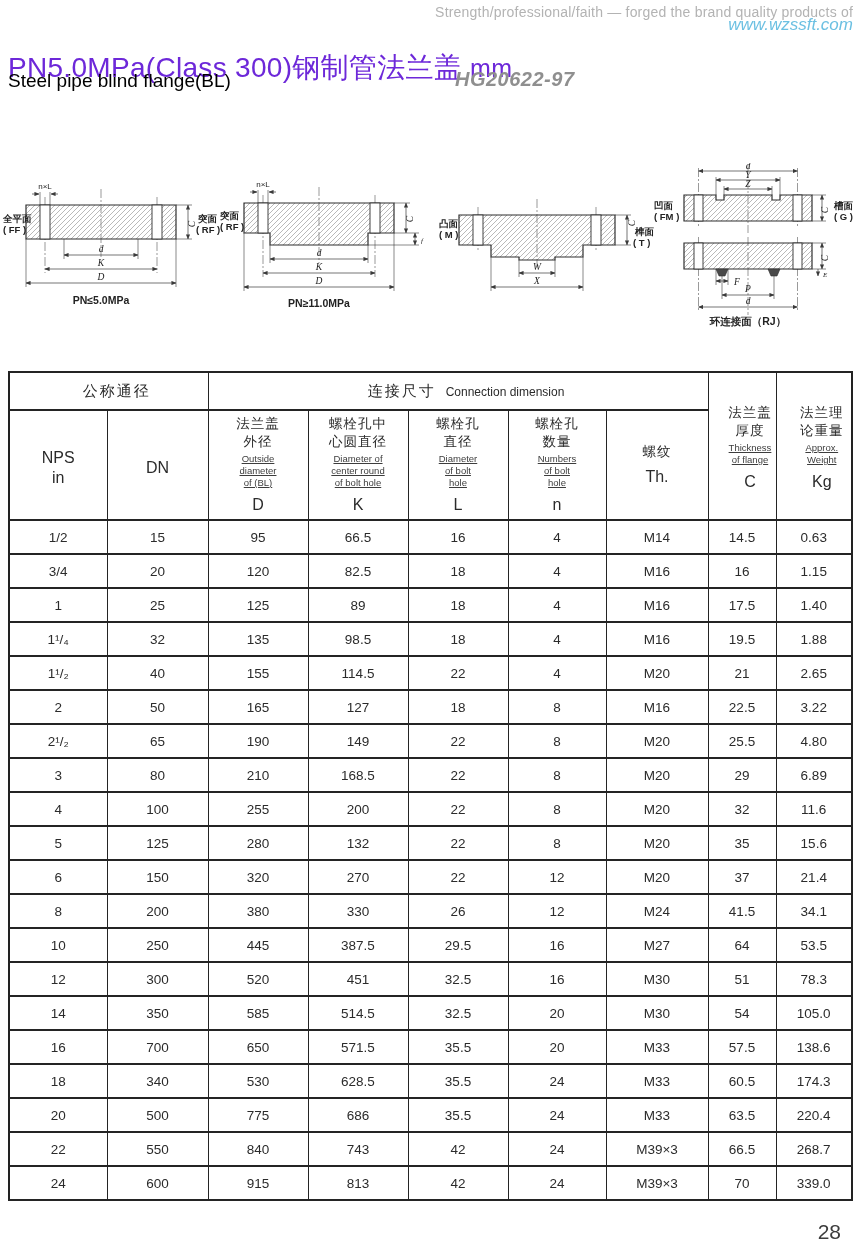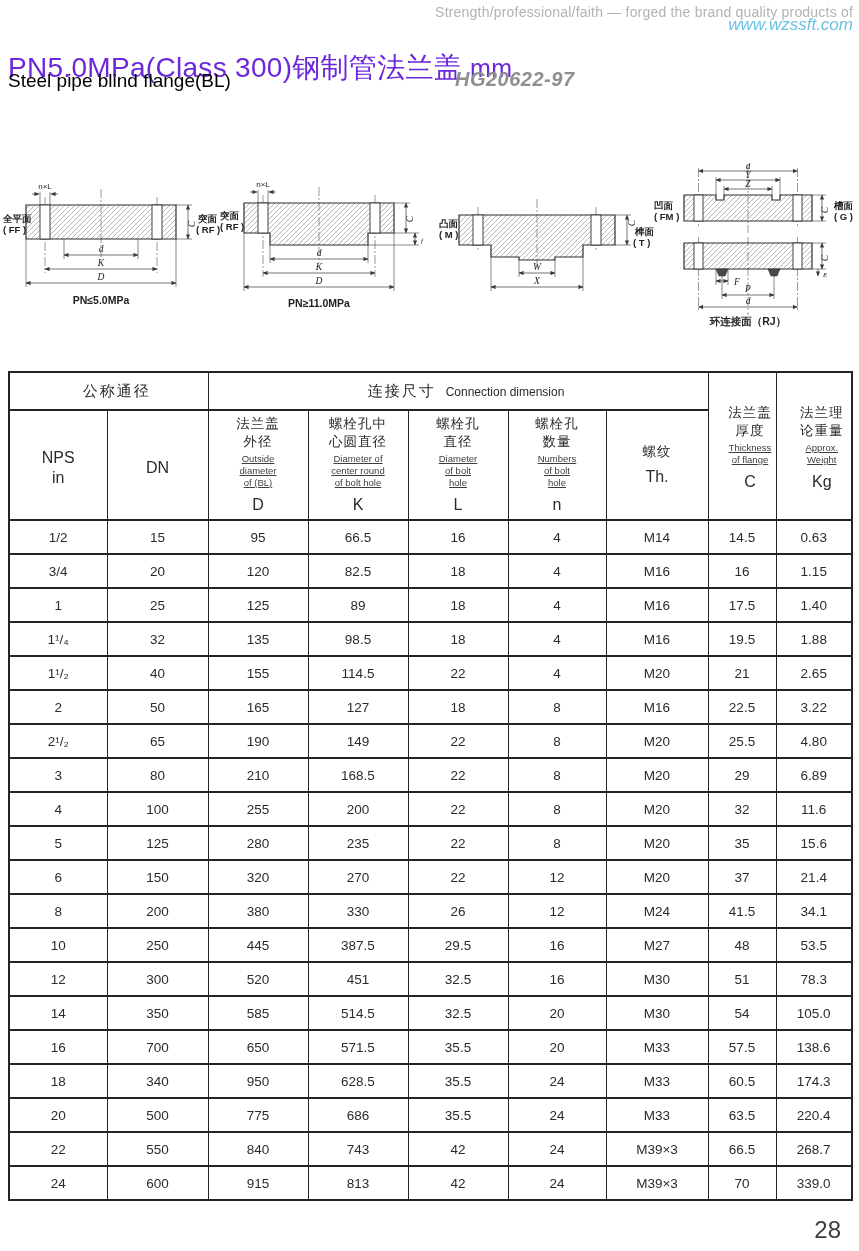--- a/index.html
+++ b/index.html
@@ -33,21 +33,21 @@
   .dim-table thead tr.r1 th{height:36px;font-size:15px;padding-left:16px;}
   .dim-table thead tr.r2 th{height:108px;}
   .dim-table .grp-cn{font-size:15px;letter-spacing:2px;}
   .dim-table .grp-en{font-size:12px;margin-left:10px;letter-spacing:0;}
   .dim-table .hcell{display:flex;flex-direction:column;justify-content:center;align-items:center;height:100%;}
   .dim-table .cn{font-size:13.5px;line-height:1.3;white-space:pre-line;letter-spacing:1px;}
   .dim-table .en{font-size:9.5px;line-height:1.25;color:#3d3d3d;white-space:pre-line;margin-top:3px;letter-spacing:0;text-decoration:underline;}
   .dim-table .sym{font-size:16px;margin-top:6px;white-space:pre-line;line-height:1.25;}
   .dim-table .tall .cn{margin-top:4px;}
   .dim-table tbody td{height:32px;font-size:13.5px;}
-  .page-number{position:absolute;right:18px;bottom:7px;font-size:24px;color:#3c3c3c;}
+  .page-number{position:absolute;right:18px;bottom:7px;font-size:21px;color:#3c3c3c;}
 </style>
 </head>
 <body>
 
 <svg width="0" height="0" style="position:absolute">
   <defs>
     <pattern id="hatch" patternUnits="userSpaceOnUse" width="5" height="5">
       <path d="M0,5 L5,0" stroke="#8a8a8a" stroke-width="0.6"></path>
     </pattern>
     <marker id="arr" viewBox="0 0 7 6" markerWidth="7" markerHeight="6" refX="6.5" refY="3" orient="auto-start-reverse">
@@ -418,21 +418,21 @@
         <td>22</td>
         <td>8</td>
         <td>M20</td>
         <td>32</td>
         <td>11.6</td>
       </tr>
       <tr>
         <td>5</td>
         <td>125</td>
         <td>280</td>
-        <td>235</td>
+        <td>132</td>
         <td>22</td>
         <td>8</td>
         <td>M20</td>
         <td>35</td>
         <td>15.6</td>
       </tr>
       <tr>
         <td>6</td>
         <td>150</td>
         <td>320</td>
@@ -455,21 +455,21 @@
         <td>34.1</td>
       </tr>
       <tr>
         <td>10</td>
         <td>250</td>
         <td>445</td>
         <td>387.5</td>
         <td>29.5</td>
         <td>16</td>
         <td>M27</td>
-        <td>48</td>
+        <td>64</td>
         <td>53.5</td>
       </tr>
       <tr>
         <td>12</td>
         <td>300</td>
         <td>520</td>
         <td>451</td>
         <td>32.5</td>
         <td>16</td>
         <td>M30</td>
@@ -494,21 +494,21 @@
         <td>571.5</td>
         <td>35.5</td>
         <td>20</td>
         <td>M33</td>
         <td>57.5</td>
         <td>138.6</td>
       </tr>
       <tr>
         <td>18</td>
         <td>340</td>
-        <td>950</td>
+        <td>530</td>
         <td>628.5</td>
         <td>35.5</td>
         <td>24</td>
         <td>M33</td>
         <td>60.5</td>
         <td>174.3</td>
       </tr>
       <tr>
         <td>20</td>
         <td>500</td>

